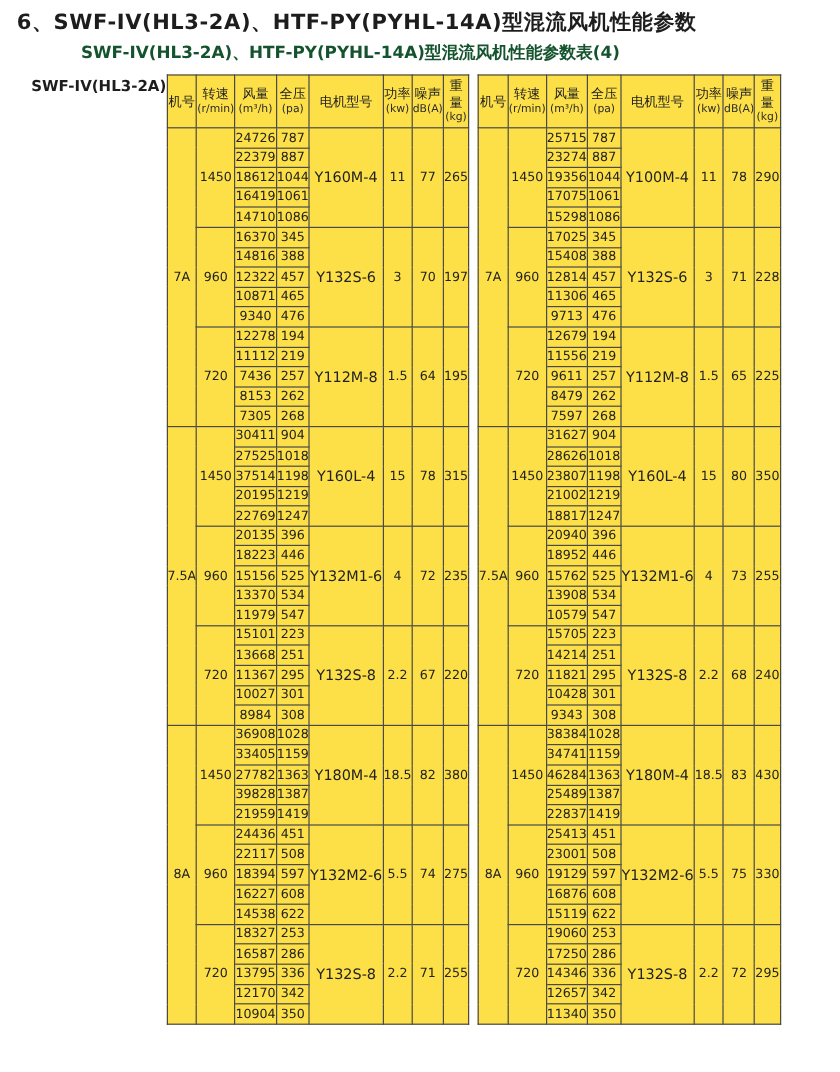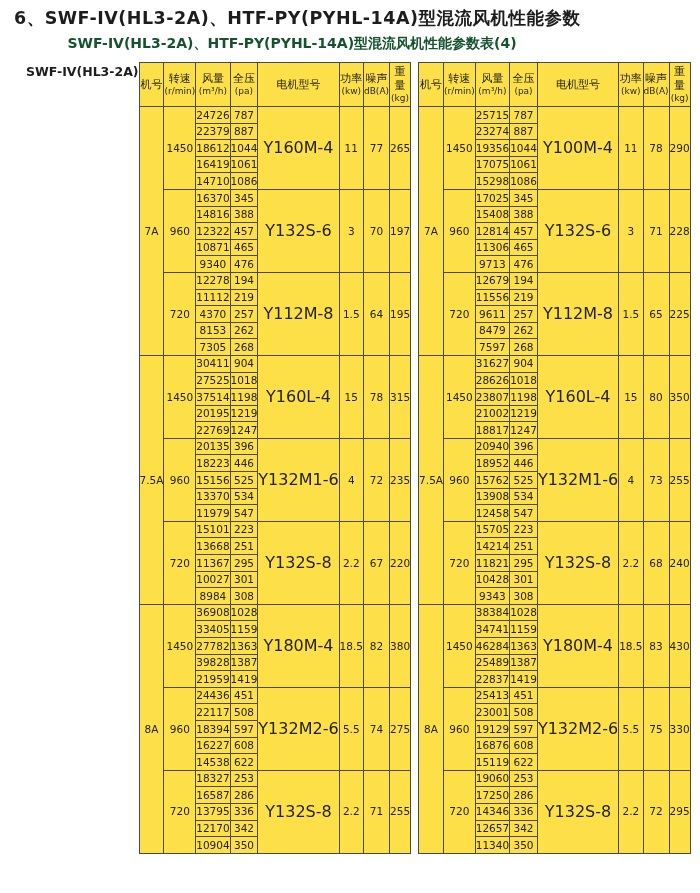--- a/index.html
+++ b/index.html
@@ -61,21 +61,21 @@
     color: #222;
   }
   th .unit { font-size: 9px; color: #2a2a2a; }
   td {
     height: 16.6px;
     font-size: 10.5px;
     line-height: 1;
     color: #222;
     white-space: nowrap;
   }
-  td[data-name="motor-cell"] { font-size: 16px; }
+  td[data-name="motor-cell"] { font-size: 12px; }
 </style>
 </head>
 <body>
 
 <div class="page" data-name="document-page">
   <div class="doc-title" data-name="page-title">6、SWF-IV(HL3-2A)、HTF-PY(PYHL-14A)型混流风机性能参数</div>
   <div class="doc-subtitle" data-name="page-subtitle">SWF-IV(HL3-2A)、HTF-PY(PYHL-14A)型混流风机性能参数表(4)</div>
   <div class="tables-row" data-name="tables-row">
       <div data-name="table-column" class="tcol">
         <div data-name="table-caption" class="caption">SWF-IV(HL3-2A)</div>
@@ -183,21 +183,21 @@
               <td data-name="motor-cell" rowspan="5">Y112M-8</td>
               <td data-name="power-cell" rowspan="5">1.5</td>
               <td data-name="noise-cell" rowspan="5">64</td>
               <td data-name="weight-cell" rowspan="5">195</td>
             </tr>
             <tr data-name="table-row">
               <td data-name="airflow-cell">11112</td>
               <td data-name="pressure-cell">219</td>
             </tr>
             <tr data-name="table-row">
-              <td data-name="airflow-cell">4370</td>
+              <td data-name="airflow-cell">7436</td>
               <td data-name="pressure-cell">257</td>
             </tr>
             <tr data-name="table-row">
               <td data-name="airflow-cell">8153</td>
               <td data-name="pressure-cell">262</td>
             </tr>
             <tr data-name="table-row">
               <td data-name="airflow-cell">7305</td>
               <td data-name="pressure-cell">268</td>
             </tr>
@@ -520,21 +520,21 @@
             </tr>
             <tr data-name="table-row">
               <td data-name="airflow-cell">15762</td>
               <td data-name="pressure-cell">525</td>
             </tr>
             <tr data-name="table-row">
               <td data-name="airflow-cell">13908</td>
               <td data-name="pressure-cell">534</td>
             </tr>
             <tr data-name="table-row">
-              <td data-name="airflow-cell">12458</td>
+              <td data-name="airflow-cell">10579</td>
               <td data-name="pressure-cell">547</td>
             </tr>
             <tr data-name="table-row">
               <td data-name="speed-cell" rowspan="5">720</td>
               <td data-name="airflow-cell">15705</td>
               <td data-name="pressure-cell">223</td>
               <td data-name="motor-cell" rowspan="5">Y132S-8</td>
               <td data-name="power-cell" rowspan="5">2.2</td>
               <td data-name="noise-cell" rowspan="5">68</td>
               <td data-name="weight-cell" rowspan="5">240</td>

